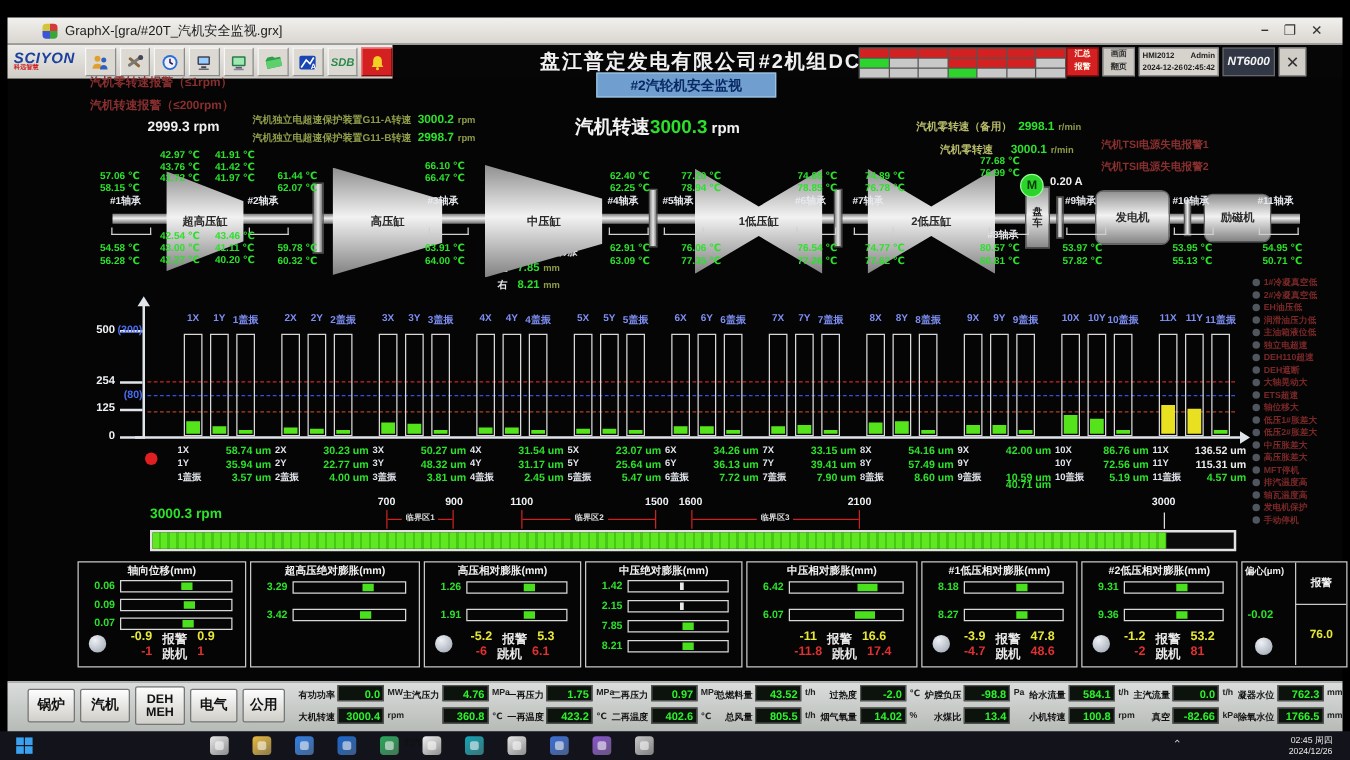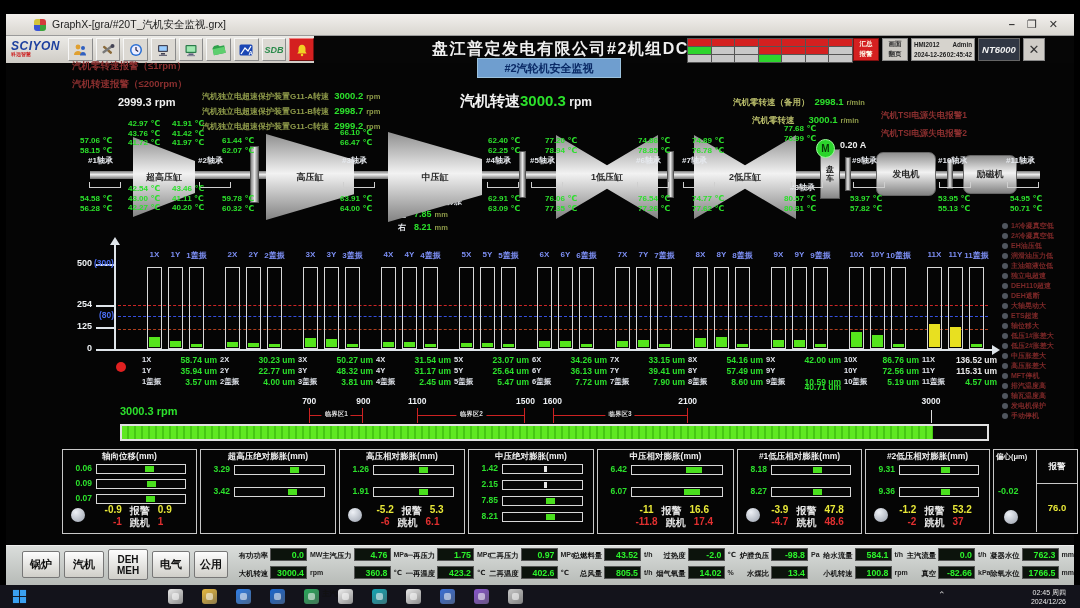--- a/index.html
+++ b/index.html
@@ -294,21 +294,20 @@
     </svg>
   <span class="tray-caret" style="left:938px;">⌃</span>
   <div class="clock">
     <div>02:45 周四</div>
     <div>2024/12/26</div>
   </div>
 
   <div id="dyn" class="abs" style="left:0;top:0;width:1080px;height:608px;">
       <div class="abs" style="left: 202px; top: 85px; white-space: nowrap;"><span class="lab-olive">汽机独立电超速保护装置G11-A转速</span><span class="val-green">3000.2</span><span class="unit-olive">rpm</span></div>
       <div class="abs" style="left: 202px; top: 100px; white-space: nowrap;"><span class="lab-olive">汽机独立电超速保护装置G11-B转速</span><span class="val-green">2998.7</span><span class="unit-olive">rpm</span></div>
-      <div class="abs" style="left: 202px; top: 115px; white-space: nowrap;"><span class="lab-olive">汽机独立电超速保护装置G11-C转速</span><span class="val-green">2999.2</span><span class="unit-olive">rpm</span></div>
       <div class="shaft" style="left: 90px; top: 171px; width: 950px; height: 8px;"></div>
       <div class="coupling" style="left: 250px; top: 146px; width: 9px; height: 57px;"></div>
       <div class="coupling" style="left: 519px; top: 151px; width: 7px; height: 47px;"></div>
       <div class="coupling" style="left: 667px; top: 151px; width: 7px; height: 47px;"></div>
       <div class="coupling" style="left: 845px; top: 157px; width: 6px; height: 34px;"></div>
       <div class="coupling" style="left: 947px; top: 159px; width: 6px; height: 30px;"></div>
       <div class="cyl taper" style="left: 266px; top: 134px; width: 88px; height: 86px;">
         <span class="cyl-label">高压缸</span>
       </div>
       <div class="cyl taper" style="left: 133px; top: 137px; width: 62px; height: 80px;">
@@ -777,21 +776,21 @@
           <div class="p-mark" style="left: 53%; width: 9px; background: rgb(74, 224, 30);"></div>
         </div>
         <div class="p-lim" style="top: 54px;">
           <span class="lim-y">-1.2</span>
           <span class="lim-w">报警</span>
           <span class="lim-y">53.2</span>
         </div>
         <div class="p-lim" style="top: 66px;">
           <span class="lim-r">-2</span>
           <span class="lim-w">跳机</span>
-          <span class="lim-r">37</span>
+          <span class="lim-r">81</span>
         </div>
         <div class="p-circle" style="left: 8px; top: 58px;"></div>
       </div>
       <div class="panel" style="left: 993px; top: 449px; width: 85px; height: 85px;">
         <div class="p-title" style="left: 2px; right: auto; top: 2px; font-size: 7.5px; text-align: left;">偏心(μm)</div>
         <div class="p-val" style="left: 4px; top: 36px; width: 30px; text-align: left; font-size: 9px;">-0.02</div>
         <div class="abs" style="right: 0px; top: 0px; width: 40px; height: 33px; border-left: 1px solid rgb(200, 200, 200); border-bottom: 1px solid rgb(200, 200, 200); color: rgb(240, 240, 240); font-size: 8.5px; font-weight: bold; display: flex; align-items: center; justify-content: center;">报警</div>
         <div class="abs" style="right: 0px; top: 33px; width: 40px; height: 49px; border-left: 1px solid rgb(200, 200, 200); color: rgb(232, 232, 56); font-size: 9.5px; font-weight: bold; display: flex; align-items: center; justify-content: center;">76.0</div>
         <div class="p-circle" style="left: 10px; top: 60px;"></div>
       </div>

